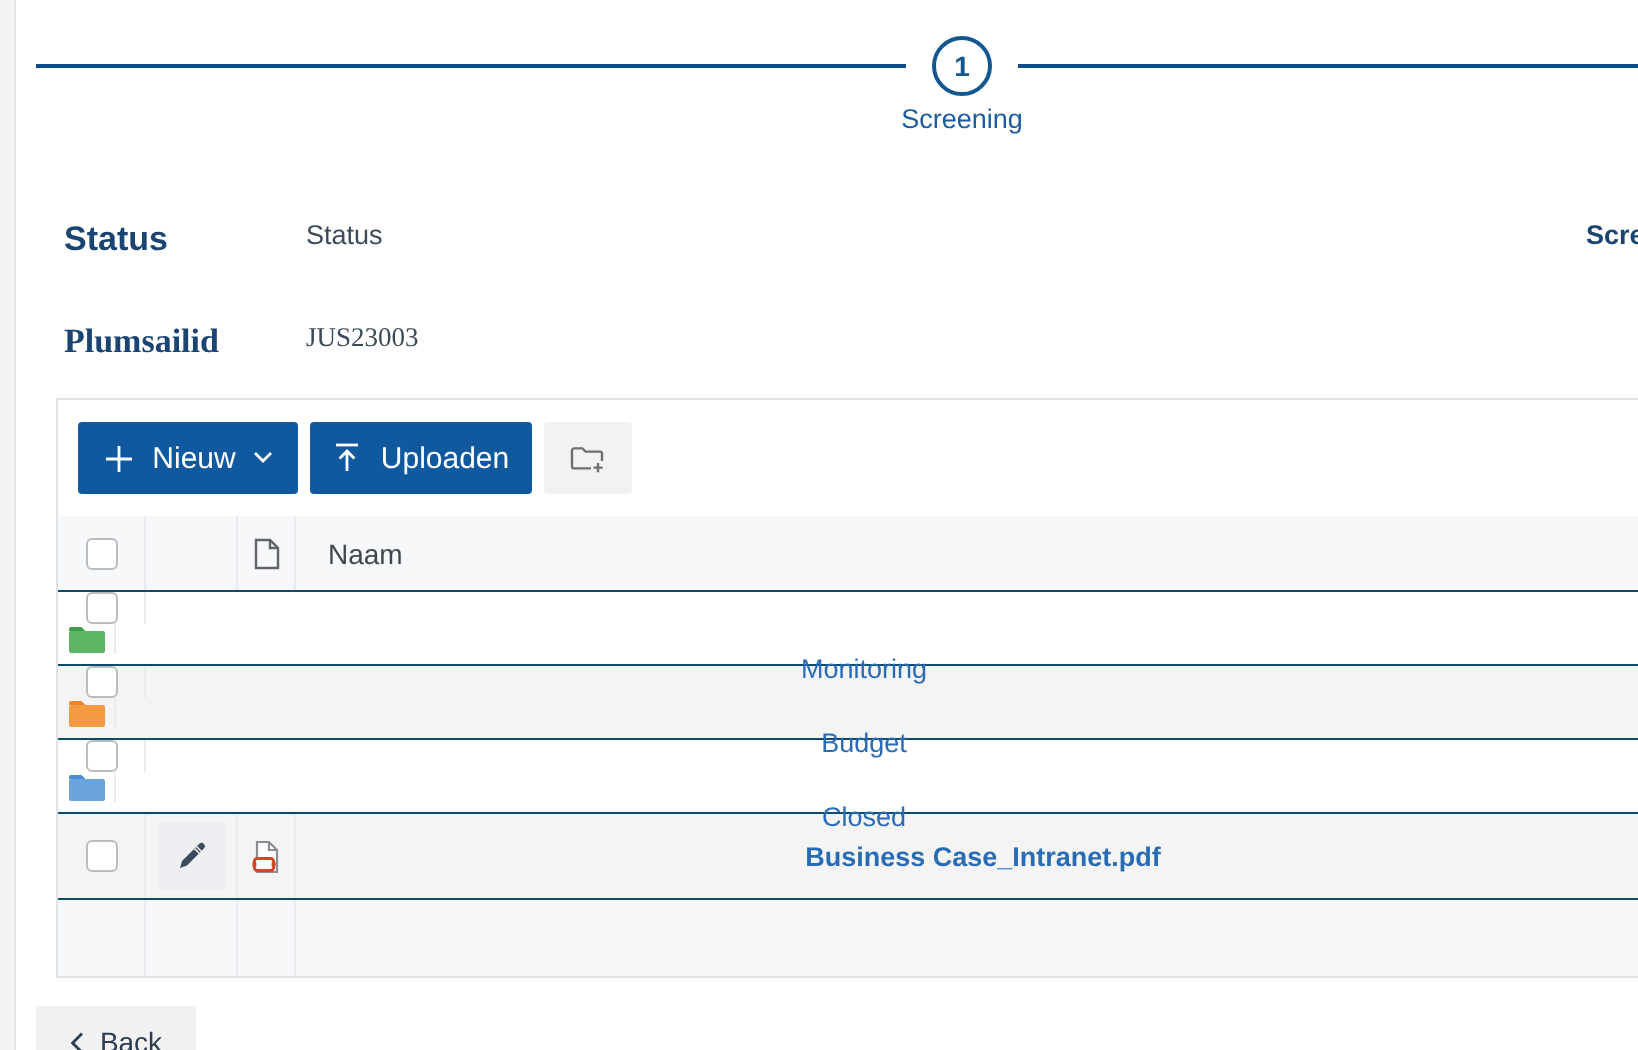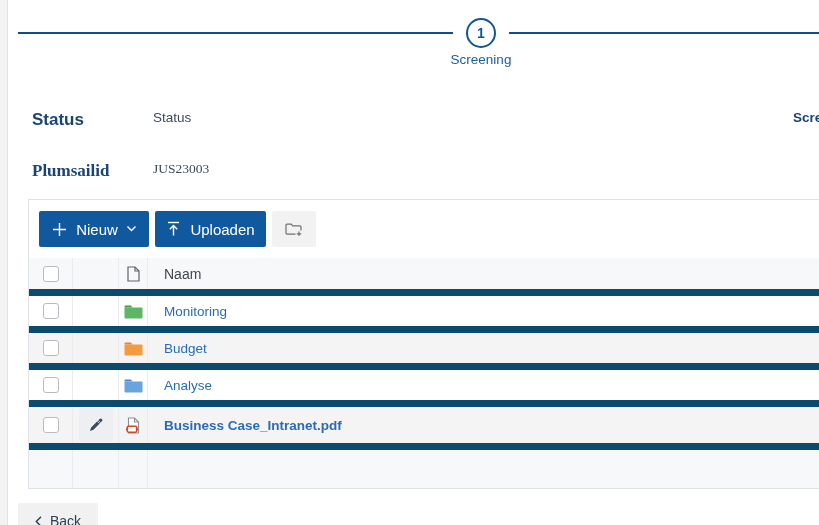--- a/index.html
+++ b/index.html
@@ -39,25 +39,25 @@
     font-family:inherit; font-size:15px; display:flex; align-items:center; gap:9px;
     padding:0 14px; cursor:pointer; }
   .btn-primary svg { display:block; }
   .btn-new { width:110px; justify-content:center; }
   .btn-upload { width:111px; justify-content:center; }
   .btn-folder { width:44px; height:36px; background:#f2f2f3; border:none; border-radius:2px;
     display:flex; align-items:center; justify-content:center; cursor:pointer; }
 
   
   .tbl { width:100%; }
-  .trow { display:flex; align-items:center; border-bottom:7px solid #0c4a6e; background:#fff; }
+  .trow { display:flex; align-items:center; border-bottom:1px solid #0c4a6e; background:#fff; }
   .trow.hdr   { height:38px; background:#f7f8fa; }
-  .trow.alt   { background:#f4f4f5; }
+  .trow.alt   { background:#f4f4f5;text-align:center; }
   .trow.empty { height:38px; background:#f7f8fa; border-bottom:none; }
-  .r37 { height:37px; } .r43 { height:43px;font-weight:bold; }
+  .r37 { height:37px;flex-direction:column; } .r43 { height:43px;font-weight:bold; }
   .c1 { width:44px; align-self:stretch; display:flex; align-items:center; justify-content:center;
         border-right:1px solid #e9ebee; }
   .c2 { width:46px; align-self:stretch; display:flex; align-items:center; justify-content:center;
         border-right:1px solid #e9ebee; }
   .c3 { width:29px; align-self:stretch; display:flex; align-items:center; justify-content:center;
         border-right:1px solid #e9ebee; }
   .c4 { flex:1; padding-left:16px; font-size:13.5px; }
   .hdr .c4 { color:#41474e; font-size:14px; }
   .file-link { color:#2a6cb4; text-decoration:none; cursor:pointer; }
 
@@ -189,21 +189,21 @@
         </div>
       <div class="c2"></div>
       <div class="c3">
         <span class="folder-blue" style="display:flex;">
           <svg width="19" height="15" viewBox="0 0 19 15">
             <path class="tab" d="M0.5 2.5a1 1 0 0 1 1-1h5.2l2 2H0.5z"></path>
             <rect class="bod" x="0.5" y="3.5" width="18" height="11" rx="1"></rect>
           </svg>
         </span>
       </div>
-      <div class="c4"><span class="file-link">Analyse</span></div>
+      <div class="c4"><span class="file-link">Closed</span></div>
     </div>
 
     <div class="trow r43 alt">
       <div class="c1">
           <span class="cb"></span>
         </div>
       <div class="c2">
         <button class="edit-btn">
           <span style="display:flex;">
             <svg width="16" height="16" viewBox="0 0 16 16">

